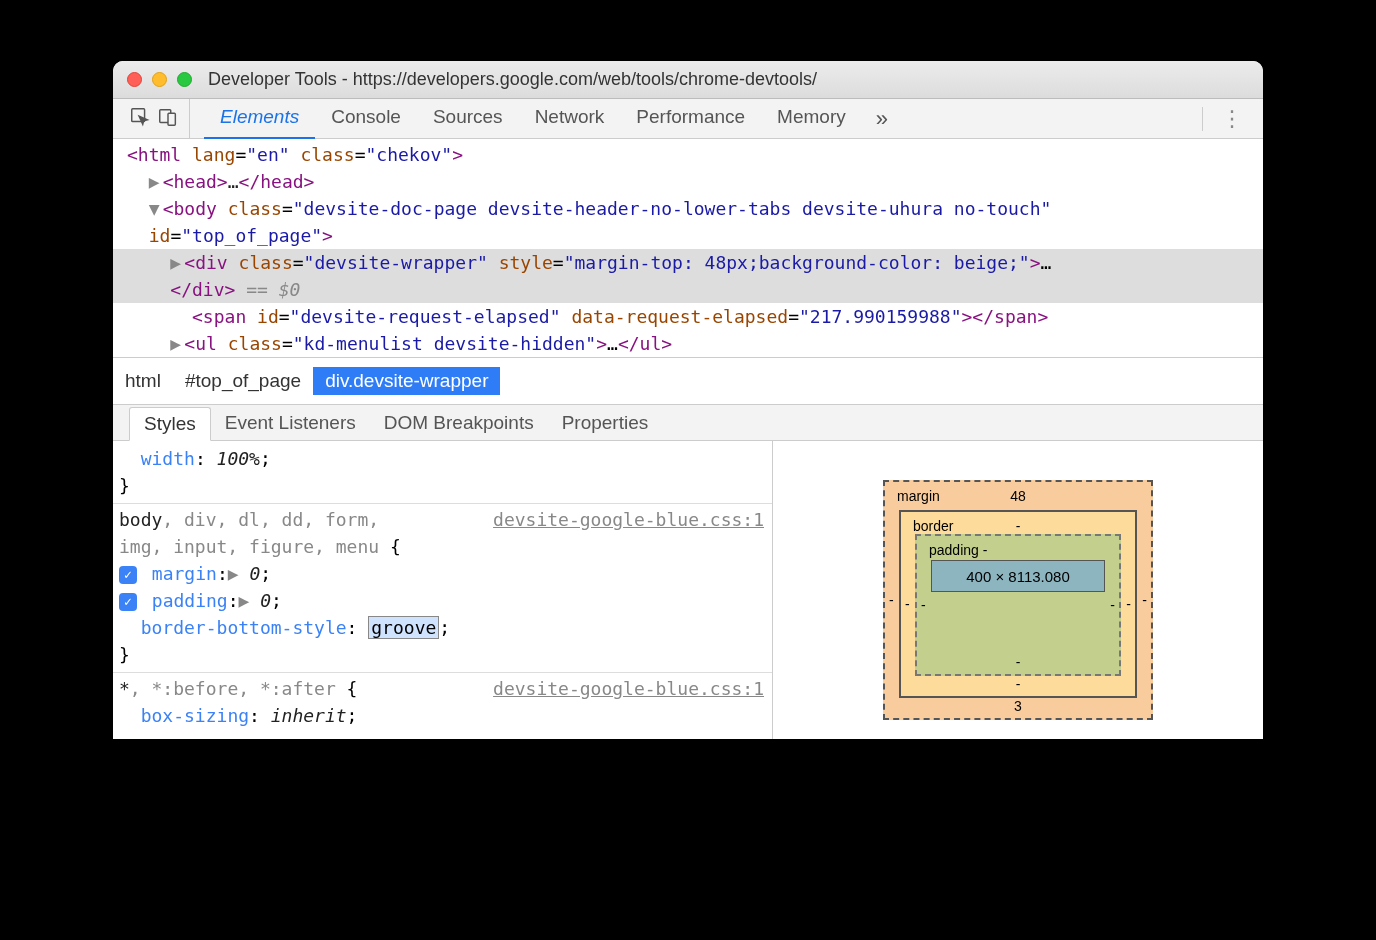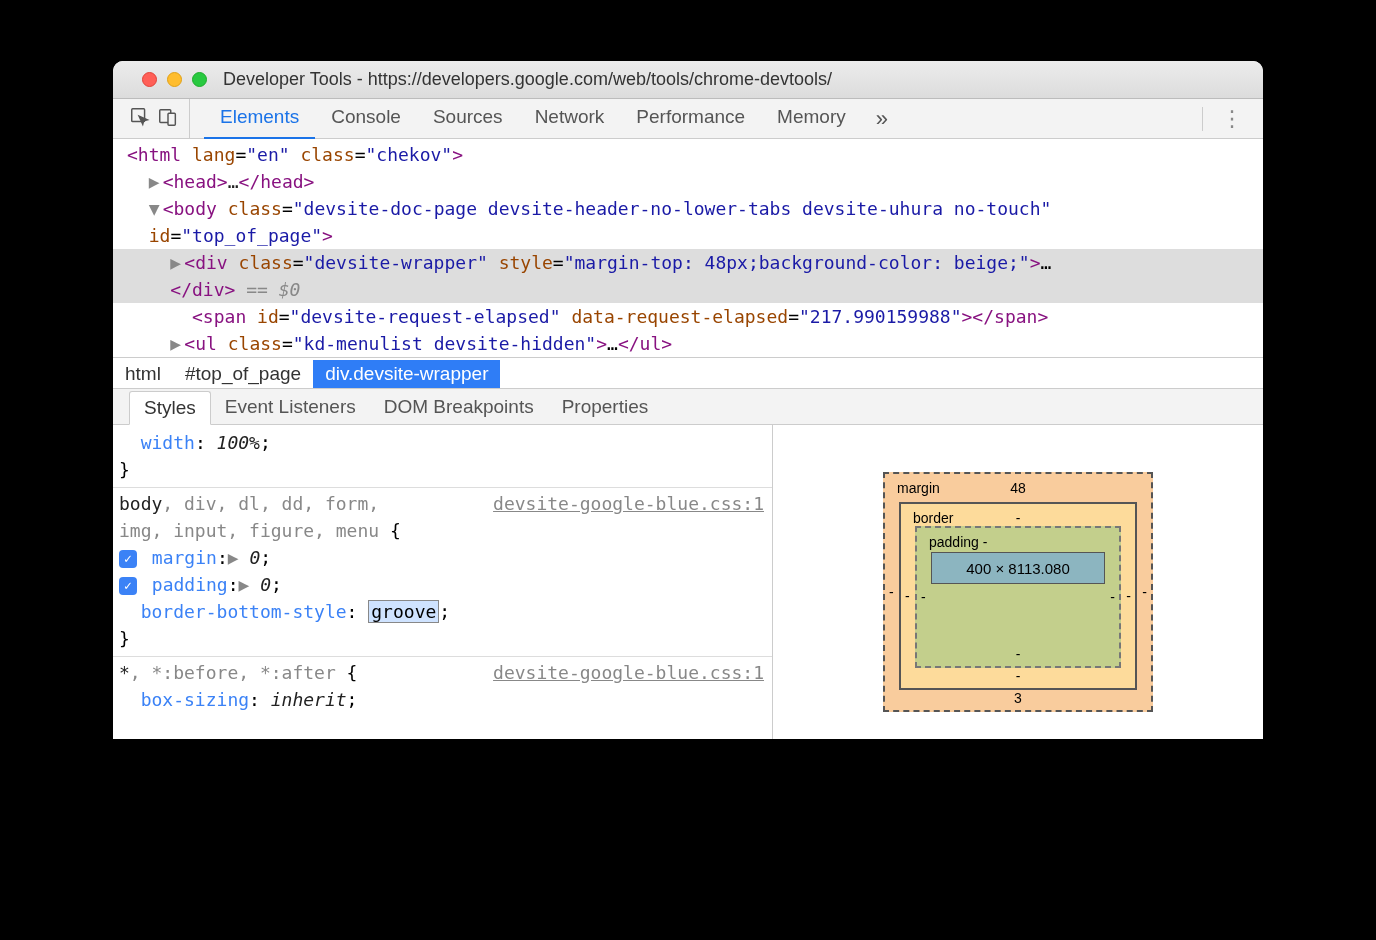--- a/index.html
+++ b/index.html
@@ -23,21 +23,21 @@
     overflow: hidden;
     display: flex;
     flex-direction: column;
   }
   .titlebar {
     height: 38px;
     background: linear-gradient(#ececec,#dcdcdc);
     border-bottom: 1px solid #bcbcbc;
     display: flex;
     align-items: center;
-    padding: 0 29px;
+    padding: 0 14px;
     gap: 10px;
   }
   .traffic { display:flex; gap:10px; }
   .dot { width:15px; height:15px; border-radius:50%; }
   .dot.red { background:#ff5f57; border:1px solid #e24238; }
   .dot.yellow { background:#ffbd2e; border:1px solid #e1a116; }
   .dot.green { background:#28c940; border:1px solid #1dad2b; }
   .title { font-size:18px; color:#333; margin-left:6px; }
 
   .toolbar {
@@ -51,21 +51,21 @@
   }
   .tool-icons { display:flex; gap:6px; padding:0 10px; border-right:1px solid #ccc; height:100%; align-items:center;}
   .tool-icons svg { width:22px; height:22px; }
   .tabs { display:flex; gap:0; padding-left:14px; }
   .tab {
     font-size:19px;
     color:#555;
     padding:7px 16px;
     cursor:pointer;
   }
-  .tab.active { color:#1a73e8; border-bottom:2px solid #1a73e8; }
+  .tab.active { color:#1a73e8; border-bottom:2px solid #1a73e8;font-style:italic; }
   .chev { padding:7px 14px; color:#555; font-size:22px;}
   .spacer { flex:1; }
   .vdots { padding:0 14px; color:#888; font-size:22px; letter-spacing:0;}
   .vsep { width:1px; background:#ccc; height:24px; margin:0 4px;}
 
   .dom {
     font-family: Menlo, Consolas, monospace;
     font-size:18px;
     line-height:1.5;
     padding:2px 0 0 14px;
@@ -80,23 +80,23 @@
   .tag { color:#881280; }
   .attr { color:#994500; }
   .val { color:#1a1aa6; }
   .text { color:#222; }
   .eq0 { color:#888; font-style:italic; }
 
   .breadcrumb {
     border-top:1px solid #ccc;
     border-bottom:1px solid #ccc;
     background:#fff;
-    height:32px;
+    height:48px;
     display:flex;
-    align-items:flex-end;
+    align-items:center;
     font-size:19px;
   }
   .crumb { padding:3px 12px; color:#333; cursor:pointer;}
   .crumb.sel { background:#2f7df6; color:#fff; }
 
   .subtabs {
     height:36px;
     background:#f3f3f3;
     border-bottom:1px solid #ccc;
     display:flex; align-items:center;

